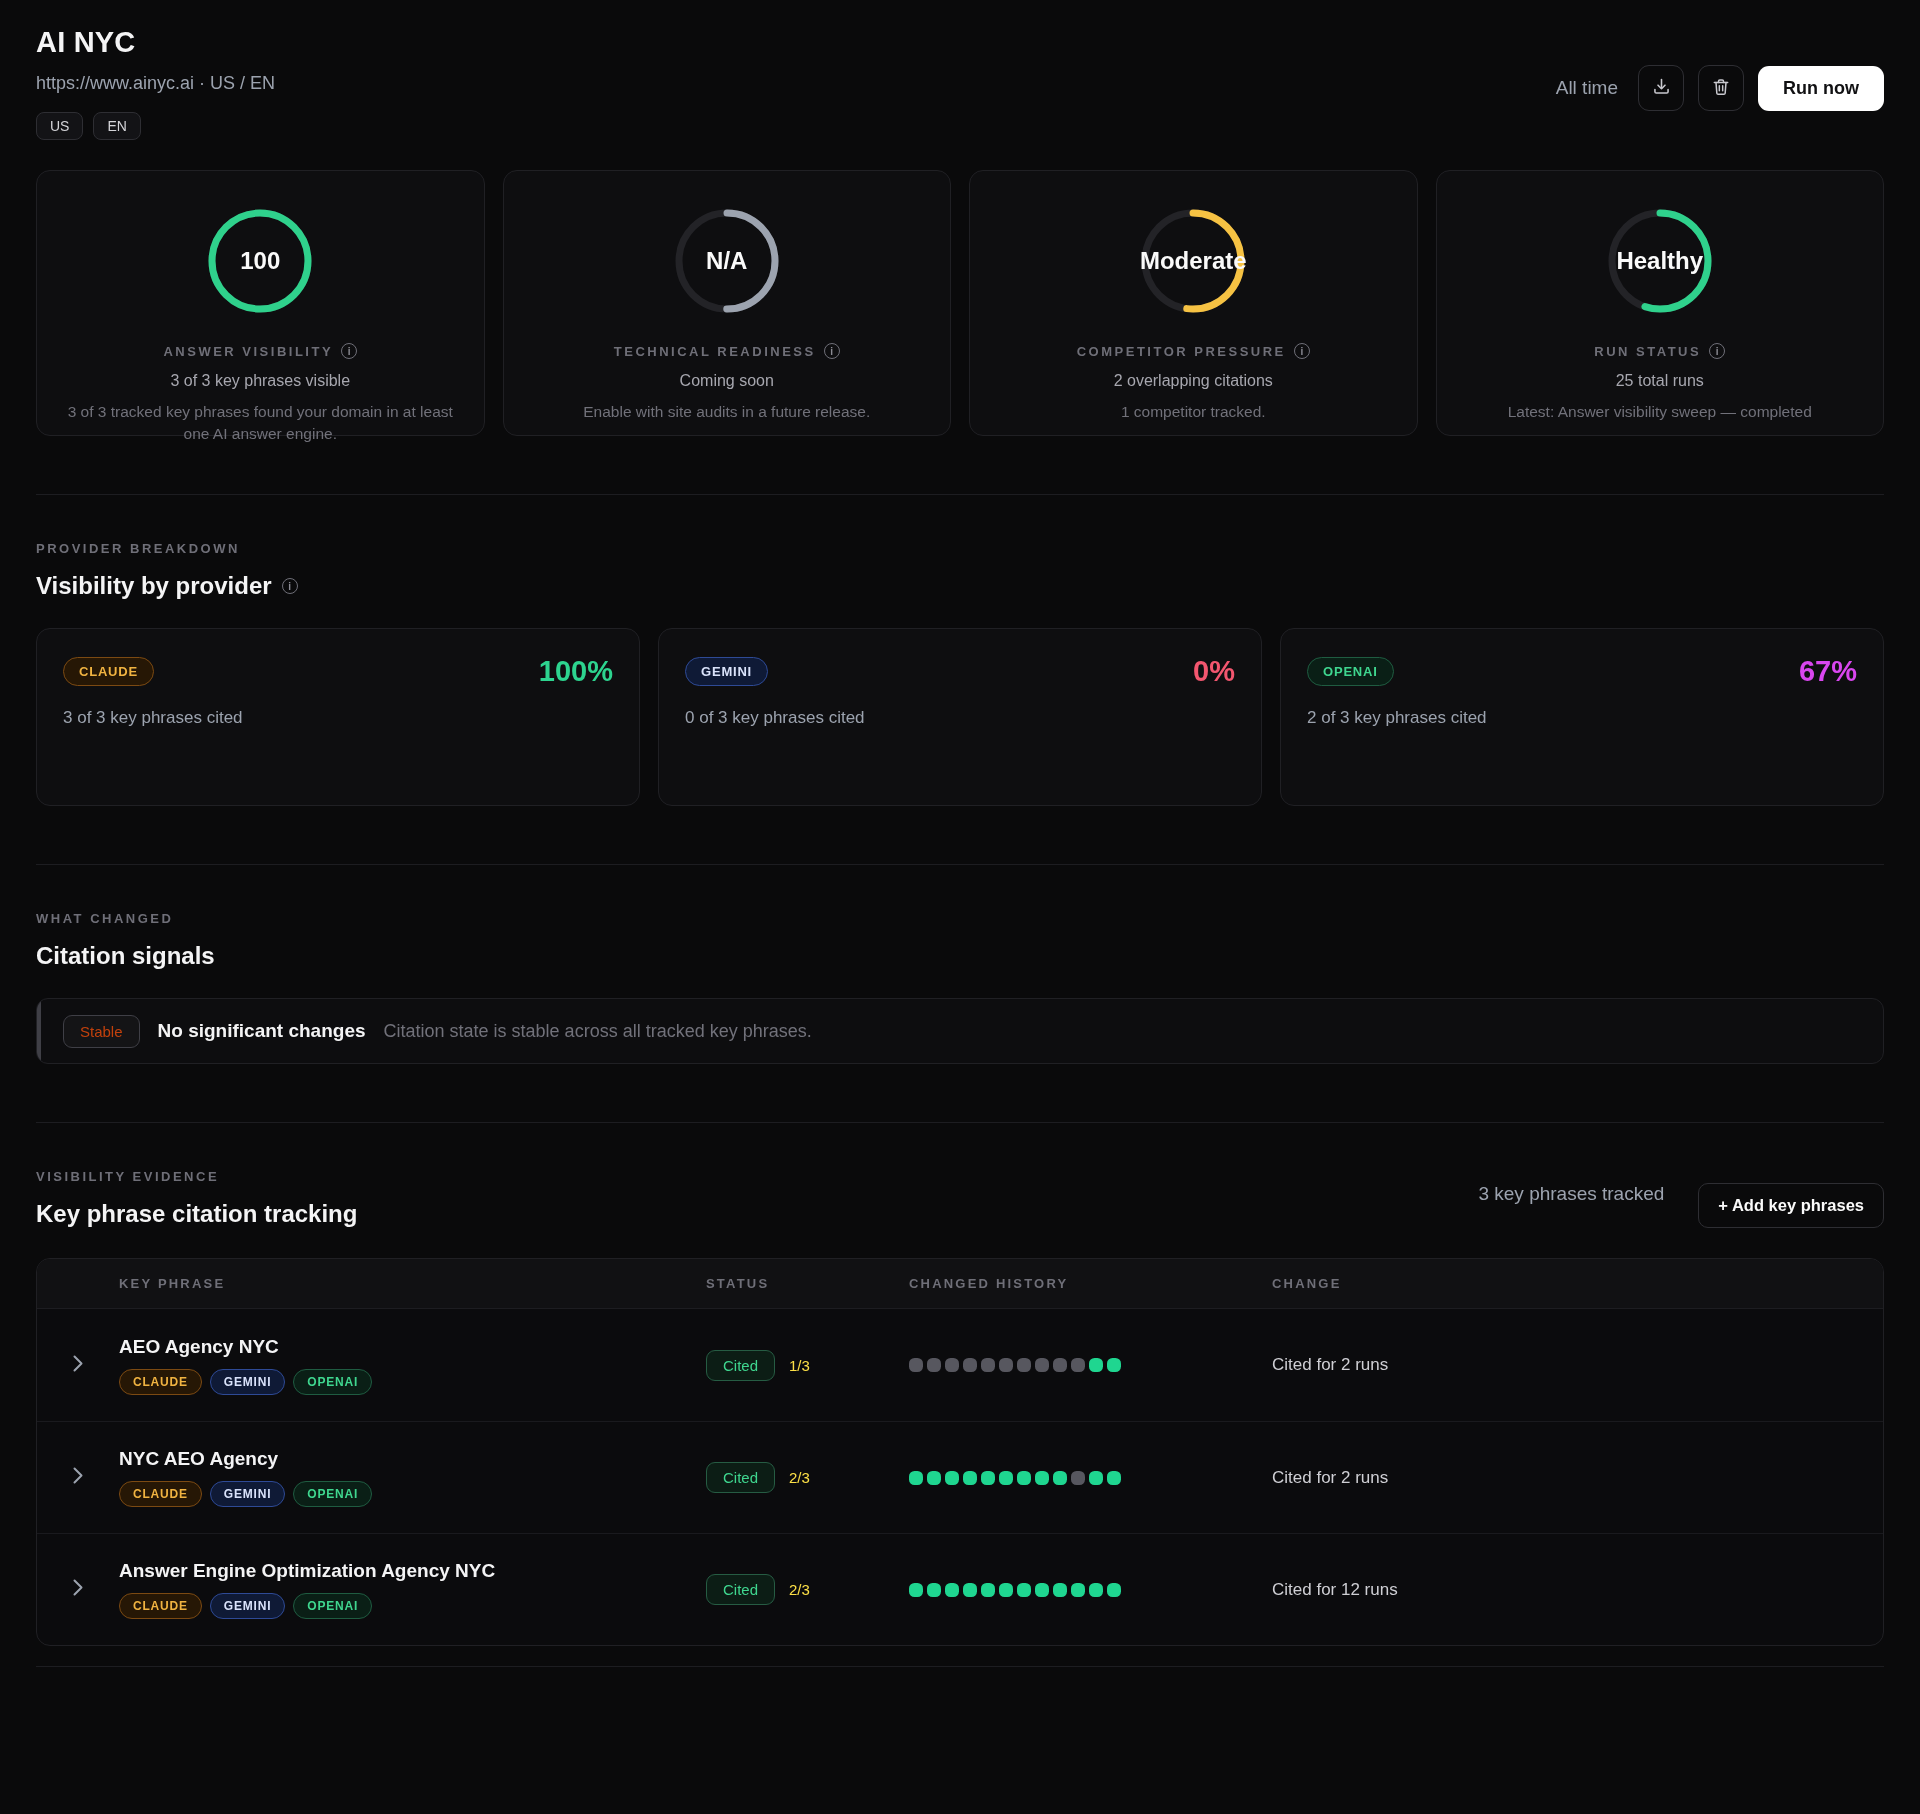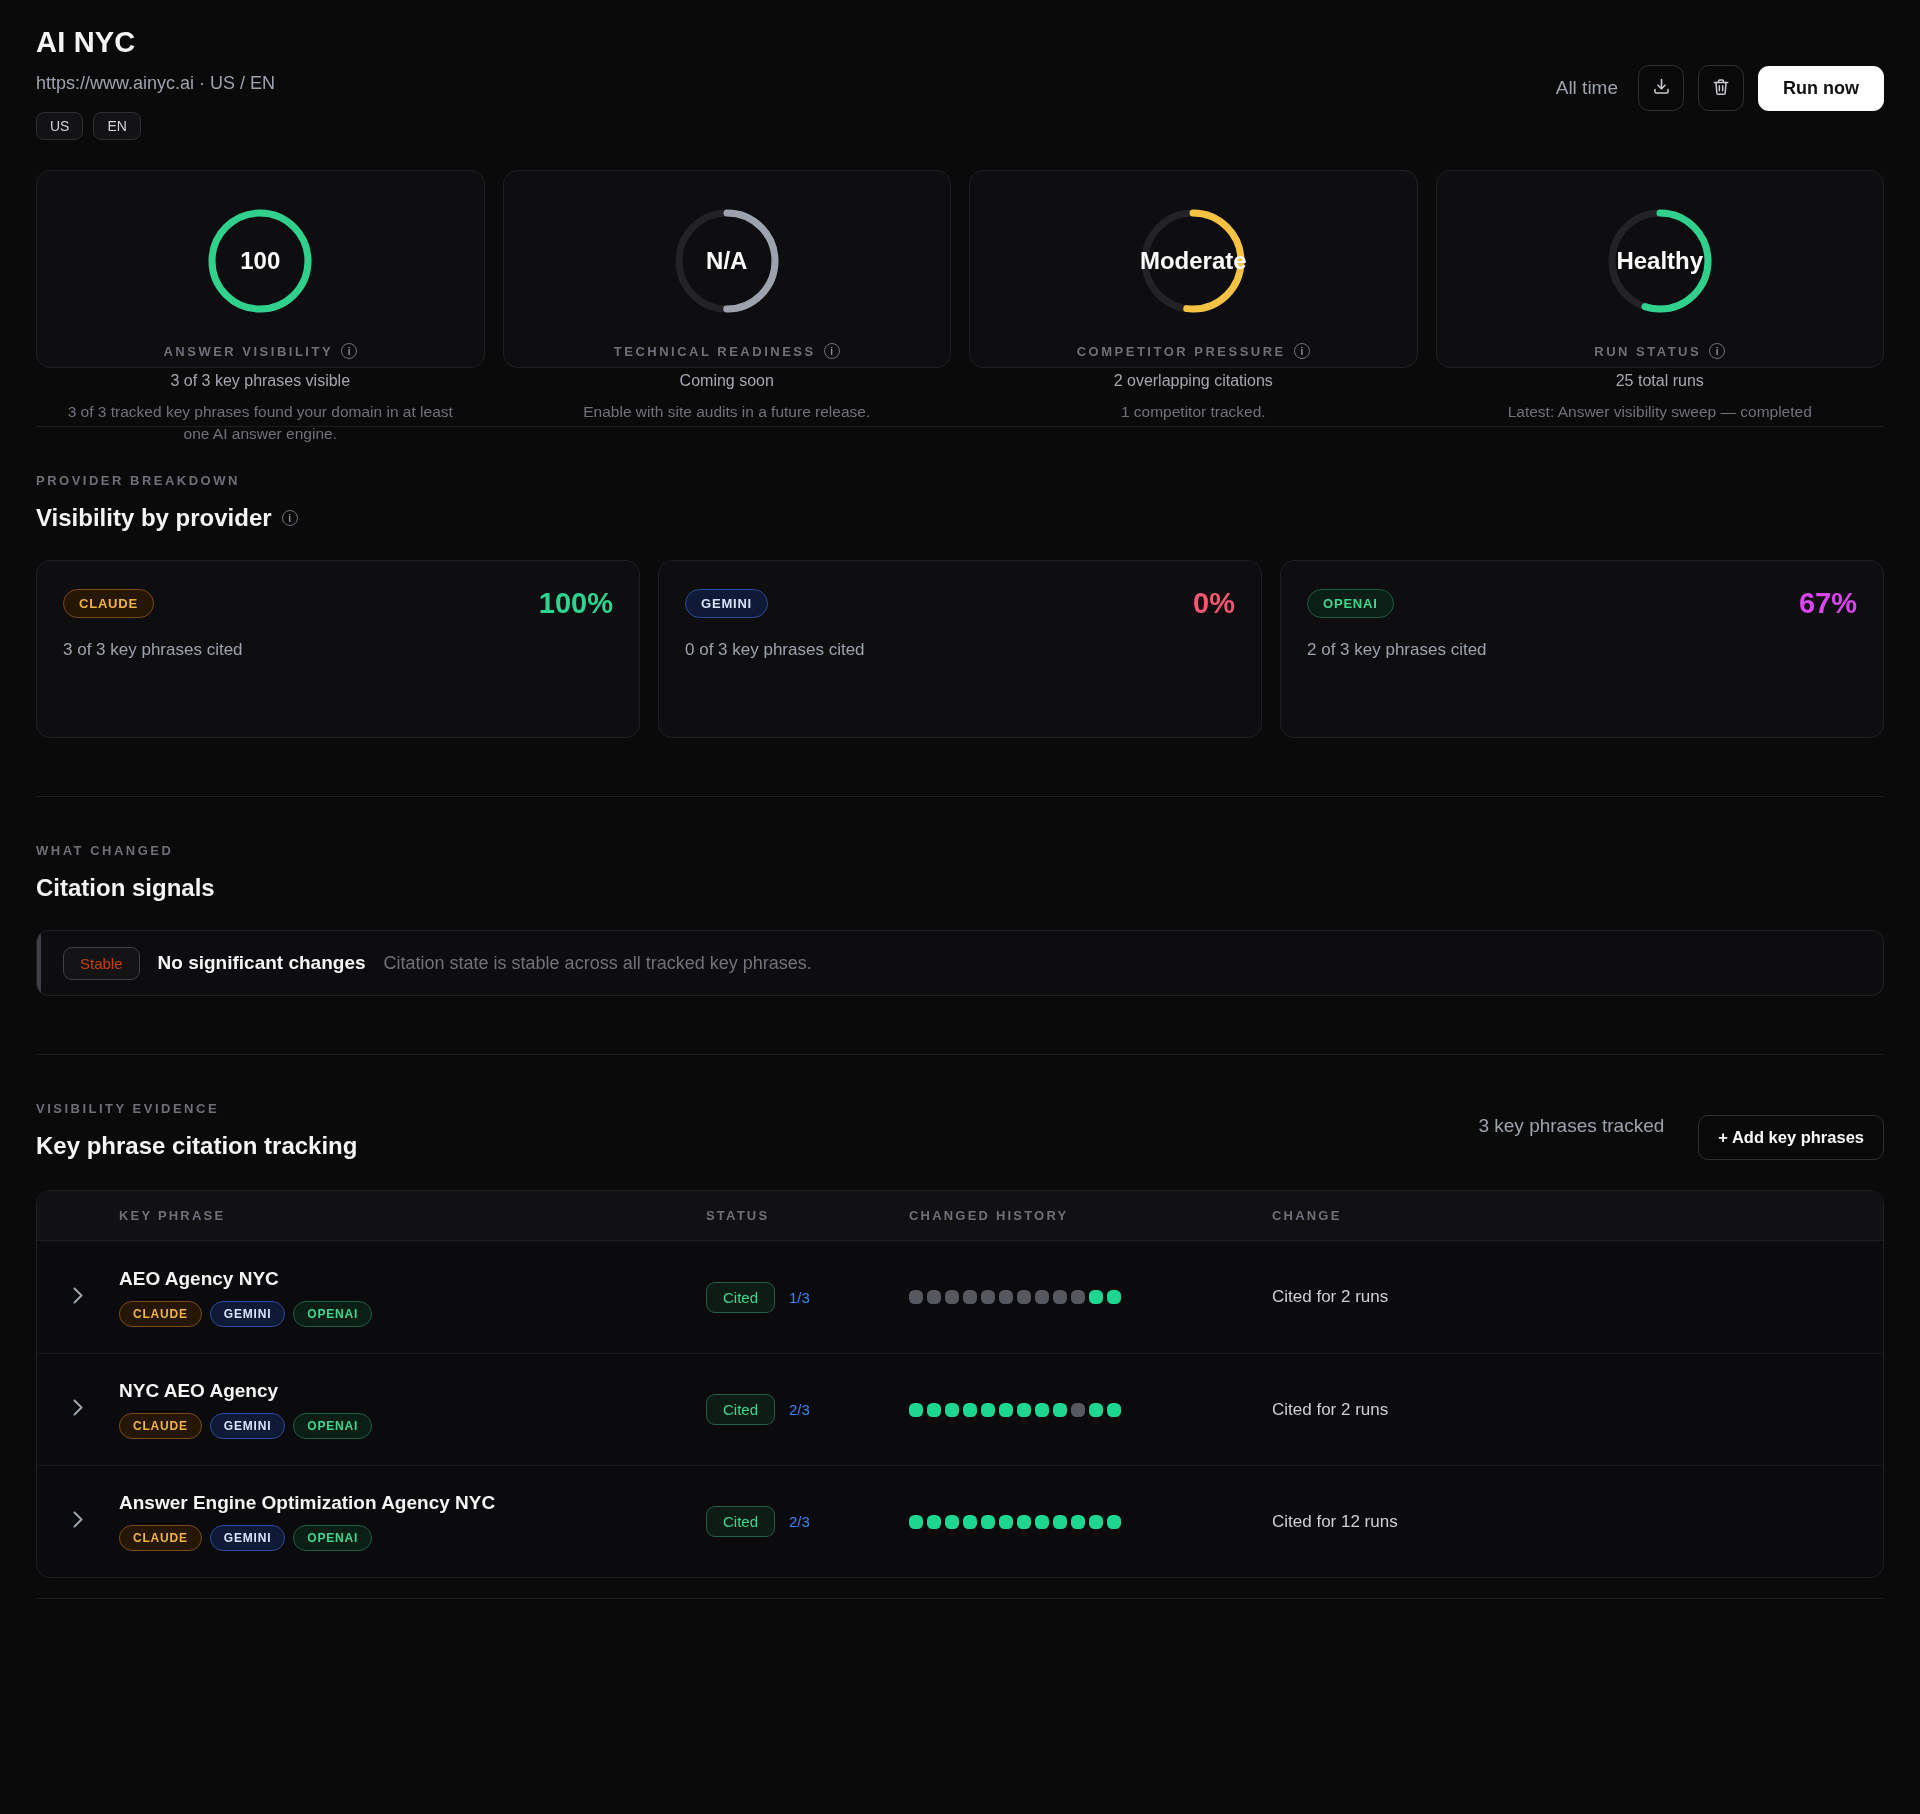--- a/index.html
+++ b/index.html
@@ -32,21 +32,21 @@
   .run-btn {
     background:#ffffff; color:#111113; font-size:18px; font-weight:600;
     border:none; border-radius:11px; padding:12px 25px; cursor:pointer;
     font-family:inherit;
   }
 
   
   .stat-grid { display:grid; grid-template-columns:repeat(4,1fr); gap:18px; margin-top:30px; }
   .stat-card {
     background:#0e0e10; border:1px solid #202024; border-radius:14px;
-    height:198px; padding:34px 28px 0 28px; text-align:center;
+    height:266px; padding:34px 28px 0 28px; text-align:center;
   }
   .ring-wrap { width:112px; height:112px; margin:0 auto; position:relative; }
   .ring-wrap svg { width:112px; height:112px; transform:rotate(-90deg); }
   .ring-track { fill:none; stroke:#232327; stroke-width:7; }
   .ring-arc   { fill:none; stroke-width:7; stroke-linecap:round; }
   .ring-value {
     position:absolute; inset:0; display:flex; align-items:center; justify-content:center;
     font-size:24px; font-weight:700; color:#fafafa;
   }
   .stat-label {
@@ -128,21 +128,21 @@
   .t-row + .t-row { border-top:1px solid #1a1a1e; }
   .row-chevron { display:flex; justify-content:center; color:#9ca3af; }
   .phrase-title { font-size:19px; font-weight:600; color:#f4f4f5; }
   .phrase-badges { margin-top:11px; display:flex; gap:8px; }
   .phrase-badges .badge { font-size:12px; padding:5px 13px; }
   .status-cell { display:flex; align-items:center; gap:14px; }
   .cited-pill {
     font-size:15px; color:#3fd68f; background:#0c1d15; border:1px solid #265c43;
     border-radius:9px; padding:6px 16px;
   }
-  .ratio { font-size:15px; color:#3b82f6; }
+  .ratio { font-size:15px; color:#fde047; }
   .dots { display:flex; gap:4px; }
   .dot { width:14px; height:14px; border-radius:5.5px; }
   .dot.on  { background:#1fd690; }
   .dot.off { background:#57575f; }
   .change-cell { font-size:17px; color:#cfcfd4; }
 
   .bottom-divider { border:none; border-top:1px solid #1d1d21; margin:20px 0 0 0; }
 </style>
 </head>
 <body>

